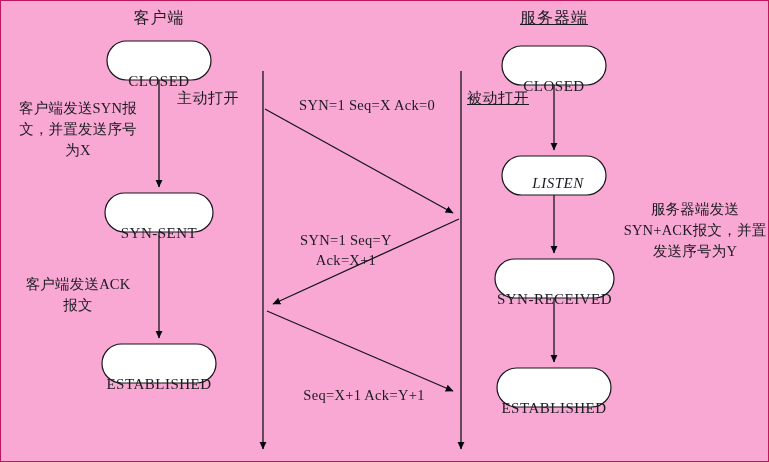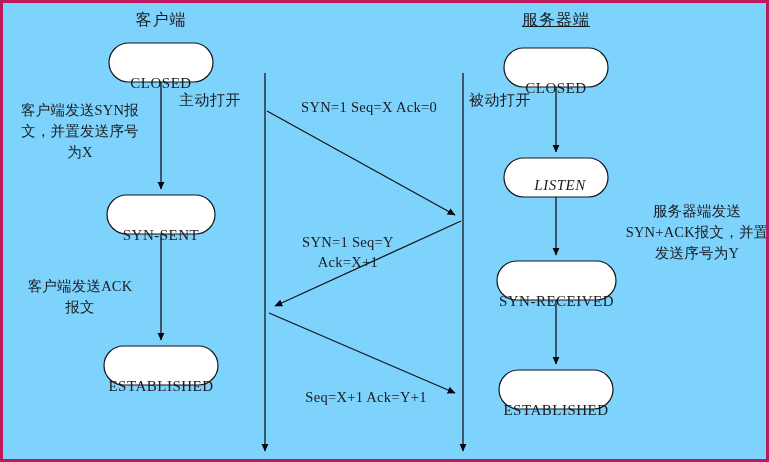--- a/index.html
+++ b/index.html
@@ -4,22 +4,22 @@
 <style>
   html, body {
     margin: 0;
     padding: 0;
     background: #ffffff;
   }
   #canvas {
     position: relative;
     width: 769px;
     height: 462px;
-    background: #7dd3fc;
-    border: 3px solid #be185d;
+    background: #f9a8d4;
+    border: 1px solid #be185d;
     box-sizing: border-box;
     overflow: hidden;
     font-family: "Liberation Serif", "DejaVu Serif", serif;
     color: #1a1a20;
   }
   #svg-layer {
     position: absolute;
     left: 0;
     top: 0;
     width: 769px;
@@ -110,21 +110,21 @@
   <div class="state-label" style="left:106px; top:52px; width:104px;">CLOSED</div>
   <div class="state-label" style="left:104px; top:204px; width:108px;">SYN-SENT</div>
   <div class="state-label" style="left:101px; top:355px; width:114px;">ESTABLISHED</div>
 
   <div class="state-label" style="left:501px; top:57px; width:104px;">CLOSED</div>
   <div class="state-label" style="left:501px; top:154px; width:112px;font-style:italic;">LISTEN</div>
   <div class="state-label" style="left:494px; top:270px; width:119px;">SYN-RECEIVED</div>
   <div class="state-label" style="left:496px; top:379px; width:114px;">ESTABLISHED</div>
 
   <div class="open-label" style="left:176px; top:89px;">主动打开</div>
-  <div class="open-label" style="left:466px; top:89px;">被动打开</div>
+  <div class="open-label" style="left:466px; top:89px;text-decoration:underline;">被动打开</div>
 
   <div class="note left-note" style="left:2px; top:97px; width:150px;">
     <div>客户端发送SYN报</div>
     <div>文，并置发送序号</div>
     <div>为X</div>
   </div>
 
   <div class="note left-note" style="left:2px; top:273px; width:150px;">
     <div>客户端发送ACK</div>
     <div>报文</div>

